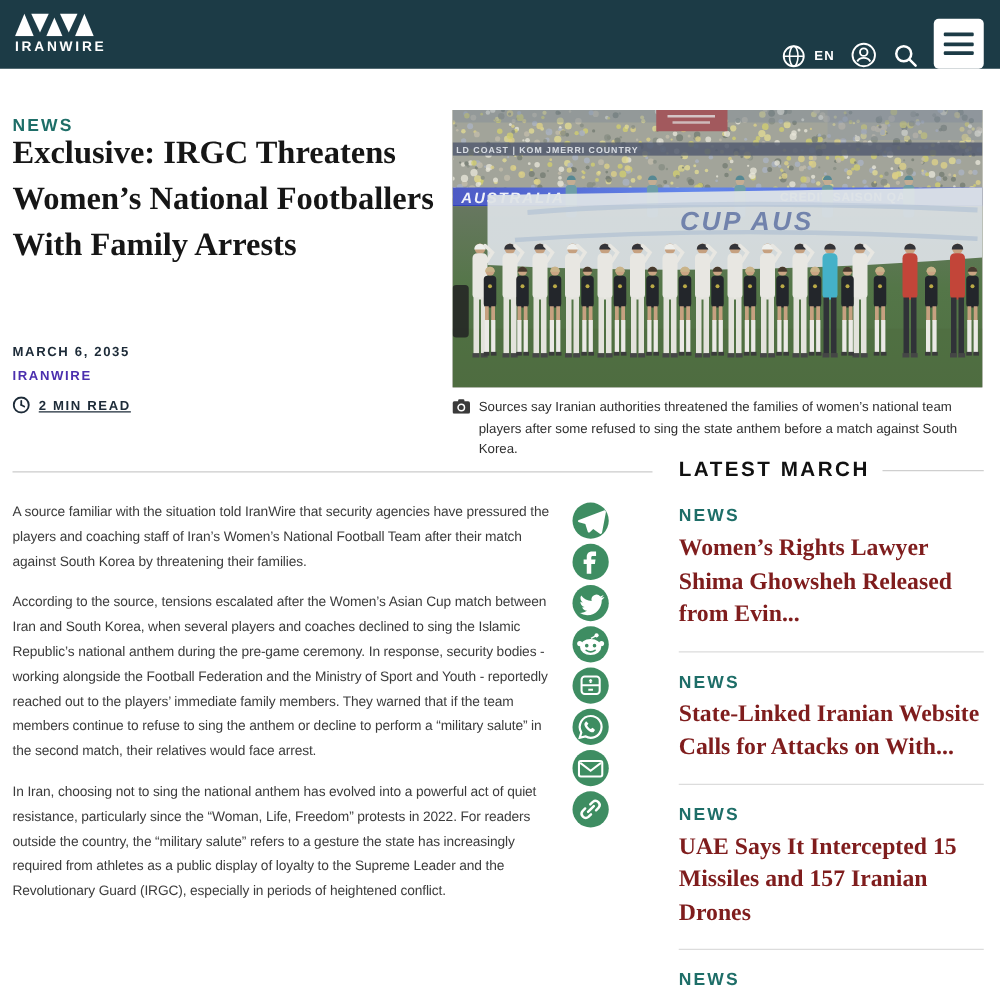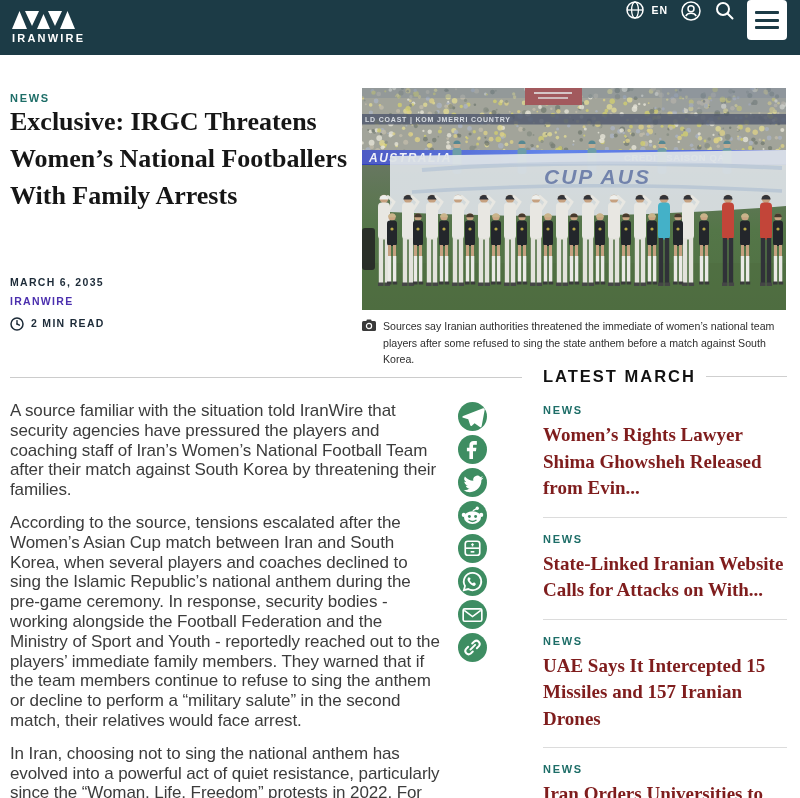--- a/index.html
+++ b/index.html
@@ -6,45 +6,45 @@
   html,body { background:#fff; }
   .page {
     position: relative; width: 800px; height: 798px; overflow: hidden;
     background: #ffffff; font-family: "Liberation Sans", sans-serif;
   }
   
   .hdr { position:absolute; top:0; left:0; width:800px; height:55px; background:#1c3b46; }
   .logo { position:absolute; left:12px; top:7px; width:90px; }
   .logo svg { display:block; }
   .brand-name { color:#fff; font-size:11px; font-weight:bold; letter-spacing:2.2px; margin-top:3px; }
-  .hdr-right { position:absolute; right:13px; top:0; height:55px; display:flex; align-items:flex-start; gap:12px; }
+  .hdr-right { position:absolute; right:13px; top:0; height:55px; display:flex; align-items:flex-end; gap:12px; }
   .lang-btn { display:flex; align-items:center; gap:6px; color:#fff; background:none; border:none; cursor:pointer; }
   .lang-label { color:#fff; font-size:10.5px; font-weight:bold; letter-spacing:1px; font-family:"Liberation Sans",sans-serif; }
   .iconbtn { background:none; border:none; padding:0; cursor:pointer; display:flex; align-items:center; }
   .menu-btn { width:40px; height:40px; background:#fff; border:none; border-radius:4px; display:flex; flex-direction:column; justify-content:center; align-items:center; gap:4.5px; cursor:pointer; }
   .menu-btn span { display:block; width:24px; height:3px; background:#1c3b46; border-radius:1px; }
   
-  .cat { font-size:11px; font-weight:bold; letter-spacing:1.7px; color:#1e6e68; }
+  .cat { font-size:14px; font-weight:bold; letter-spacing:1.7px; color:#1e6e68; }
   .article-cat { position:absolute; left:10px; top:92px; }
   .title { position:absolute; left:10px; top:103px; width:352px;
            font-family:"Liberation Serif","DejaVu Serif",serif; font-size:26px; line-height:37px;
            font-weight:600; color:#161616; }
   .meta { position:absolute; left:10px; top:276px; font-size:10.5px; font-weight:bold; letter-spacing:1.3px; color:#1d2b38; }
   .meta .author { color:#4b2fae; margin-top:7px; }
-  .readrow { display:flex; align-items:flex-start; gap:7px; margin-top:10px; }
+  .readrow { display:flex; align-items:flex-end; gap:7px; margin-top:10px;text-decoration:underline; }
   
   .hero { position:absolute; left:362px; top:88px; width:424px; height:222px; overflow:hidden; background:#8e9083; }
   .hero svg { display:block; }
   .caption { position:absolute; left:362px; top:318px; width:426px; display:flex; gap:7px; }
   .caption .cap-ic { flex:0 0 auto; margin-top:1px; }
   .cap-text { font-size:10.6px; line-height:16.5px; color:#2e2e2e; }
   
   .rule-left { position:absolute; left:10px; top:377px; width:512px; height:1px; background:#cccccc; }
   .body-col { position:absolute; left:10px; top:401px; width:431px; }
-  .para { font-size:17px; line-height:19.8px; color:#3c3c3c; letter-spacing:-0.1px; margin-bottom:13px; }
+  .para { font-size:11px; line-height:19.8px; color:#3c3c3c; letter-spacing:-0.1px; margin-bottom:13px; }
   
   .share-col { position:absolute; left:458px; top:402px; display:flex; flex-direction:column; gap:4px; }
   .share-btn { width:29px; height:29px; border-radius:50%; background:#3e8d62; border:none; padding:0; cursor:pointer; display:flex; align-items:center; justify-content:center; }
   .share-btn svg { display:block; }
   
   .sidebar { position:absolute; left:543px; top:367px; width:244px; }
   .sb-head { display:flex; align-items:center; gap:10px; margin-bottom:3px; }
   .sb-head-label { font-size:16.5px; font-weight:bold; letter-spacing:2px; color:#111; white-space:nowrap; }
   .sb-head-rule { flex:1; height:1px; background:#cfcfcf; }
   .sb-item { padding:15px 0 15px; }
@@ -1187,21 +1187,21 @@
       <rect x="0" y="0" width="424" height="222" fill="#e6ebf0" opacity="0.07"></rect>
     </svg>
   </div>
 
   <div class="caption">
     <svg class="cap-ic" width="14" height="12" viewBox="0 0 14 12">
       <rect x="0" y="2" width="14" height="10" rx="1.5" fill="#3a3a3a"></rect>
       <rect x="4.5" y="0.4" width="5" height="3" rx="1" fill="#3a3a3a"></rect>
       <circle cx="7" cy="7" r="2.6" fill="none" stroke="#fff" stroke-width="1.2"></circle>
     </svg>
-    <div class="cap-text">Sources say Iranian authorities threatened the immediate of women’s national team players after some refused to sing the state anthem before a match against South Korea.</div>
+    <div class="cap-text">Sources say Iranian authorities threatened the families of women’s national team players after some refused to sing the state anthem before a match against South Korea.</div>
   </div>
 
   <div class="rule-left"></div>
 
   <div class="body-col">
     <p class="para">A source familiar with the situation told IranWire that security agencies have pressured the players and coaching staff of Iran’s Women’s National Football Team after their match against South Korea by threatening their families.</p>
     <p class="para">According to the source, tensions escalated after the Women’s Asian Cup match between Iran and South Korea, when several players and coaches declined to sing the Islamic Republic’s national anthem during the pre-game ceremony. In response, security bodies - working alongside the Football Federation and the Ministry of Sport and Youth - reportedly reached out to the players’ immediate family members. They warned that if the team members continue to refuse to sing the anthem or decline to perform a “military salute” in the second match, their relatives would face arrest.</p>
     <p class="para">In Iran, choosing not to sing the national anthem has evolved into a powerful act of quiet resistance, particularly since the “Woman, Life, Freedom” protests in 2022. For readers outside the country, the “military salute” refers to a gesture the state has increasingly required from athletes as a public display of loyalty to the Supreme Leader and the Revolutionary Guard (IRGC), especially in periods of heightened conflict.</p>
   </div>
 

